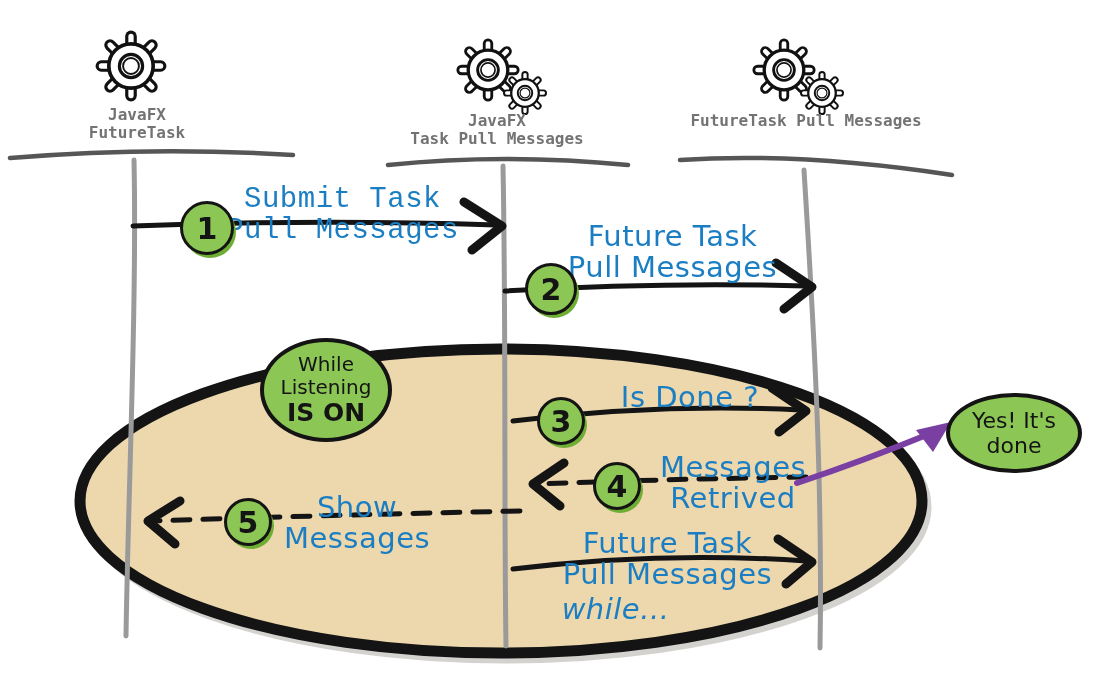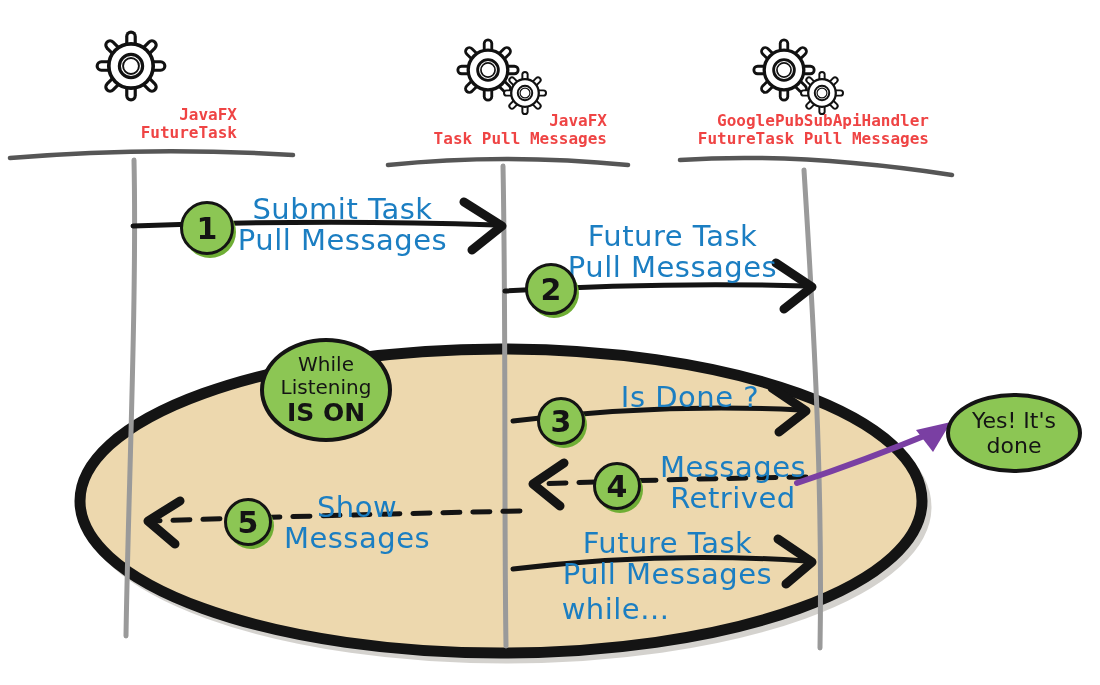--- a/index.html
+++ b/index.html
@@ -21,32 +21,32 @@
   .msg-line{fill:none; stroke:var(--ink); stroke-width:5px; stroke-linecap:round;}
   .msg-line.dashed{stroke-dasharray:17 13;}
   .ah{fill:none; stroke:var(--ink); stroke-width:9px; stroke-linecap:round; stroke-linejoin:round;}
   .purple-line{fill:none; stroke:var(--purple); stroke-width:6px; stroke-linecap:round;}
   .purple-head{fill:var(--purple); stroke:none;}
   .gear-teeth-o{stroke:#111; stroke-width:11px; stroke-linecap:round;}
   .gear-teeth-f{stroke:#fff; stroke-width:5px; stroke-linecap:round;}
 
   
   .actor-label{
-    position:absolute; text-align:right; color:#ef4444;
+    position:absolute; text-align:center; color:#737373;
     font-family:"DejaVu Sans Mono", monospace; font-weight:bold;
     font-size:16px; line-height:18px; white-space:nowrap;
   }
   .actor-label span{display:block;}
   .msg{
     position:absolute; text-align:center; color:var(--blue);
     font-size:29px; line-height:31px; letter-spacing:.5px; font-weight:500;
     white-space:nowrap;
   }
   .msg span{display:block;}
-  .msg .italic{transform:translateX(-52px); margin-top:4px; display:block;}
+  .msg .italic{font-style:italic; transform:translateX(-52px); margin-top:4px; display:block;}
 
   .badge{
     position:absolute; border-radius:50%;
     background:var(--green); border:3px solid var(--ink);
     box-shadow:3px 4px 0 -1px var(--green-dark);
     display:flex; align-items:center; justify-content:center;
     color:var(--ink); font-size:30px; font-weight:bold;
   }
 
   .bubble{
@@ -142,25 +142,24 @@
 
   <div class="actor-label" style="left:37px; top:106px; width:200px;">
     <span>JavaFX</span>
     <span>FutureTask</span>
   </div>
   <div class="actor-label" style="left:387px; top:112px; width:220px;">
     <span>JavaFX</span>
     <span>Task Pull Messages</span>
   </div>
   <div class="actor-label" style="left:683px; top:112px; width:246px;">
-    <span>GooglePubSubApiHandler</span>
     <span>FutureTask Pull Messages</span>
   </div>
 
-  <div class="msg" style="left:205px; top:194px; width:275px;">
+  <div class="msg" style="left:205px; top:184px; width:275px;font-family:Liberation Mono, monospace;">
     <span>Submit Task</span>
     <span>Pull Messages</span>
   </div>
   <div class="msg" style="left:540px; top:221px; width:265px;">
     <span>Future Task</span>
     <span>Pull Messages</span>
   </div>
   <div class="msg" style="left:600px; top:382px; width:180px;">
     <span>Is Done ?</span>
   </div>

